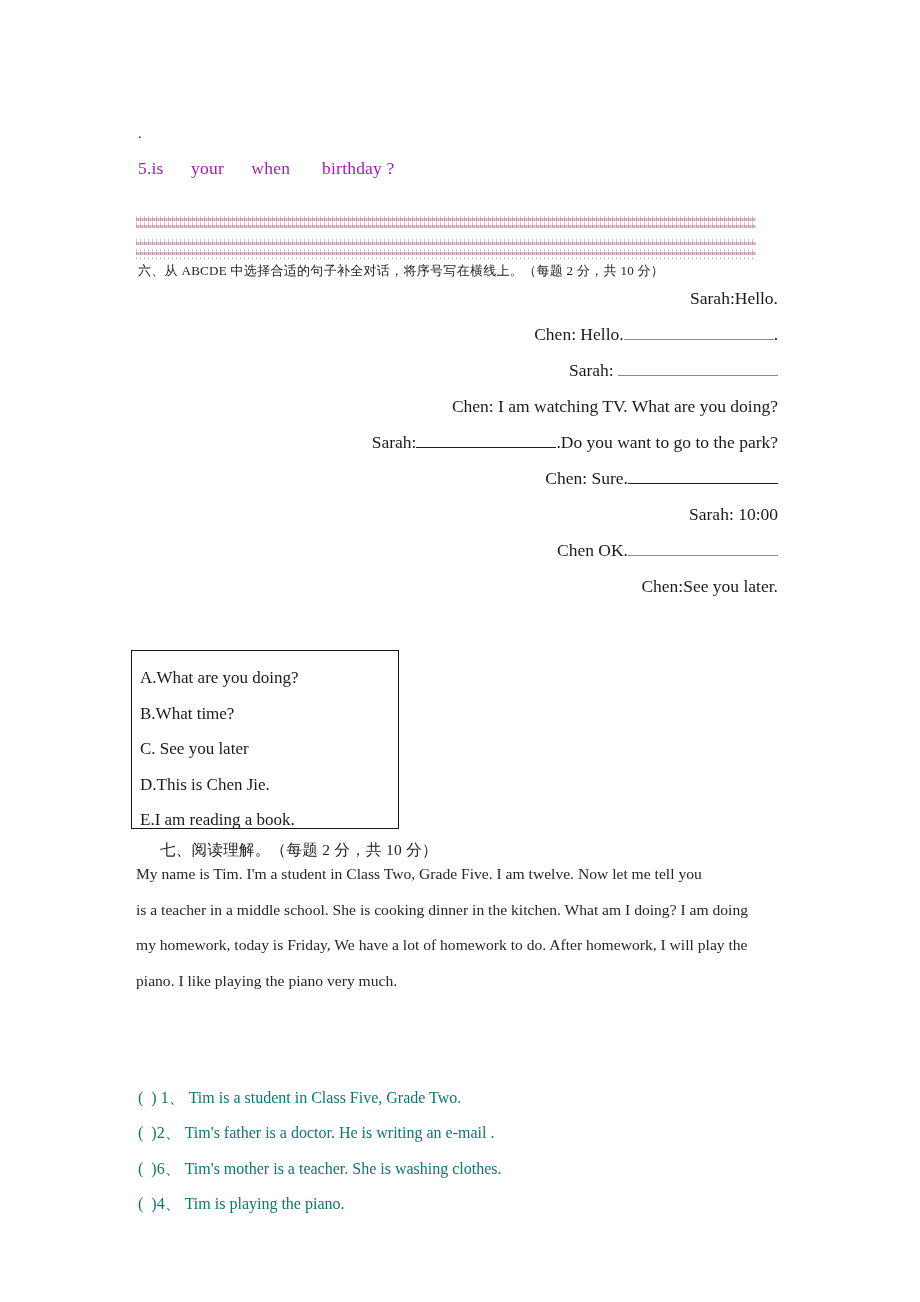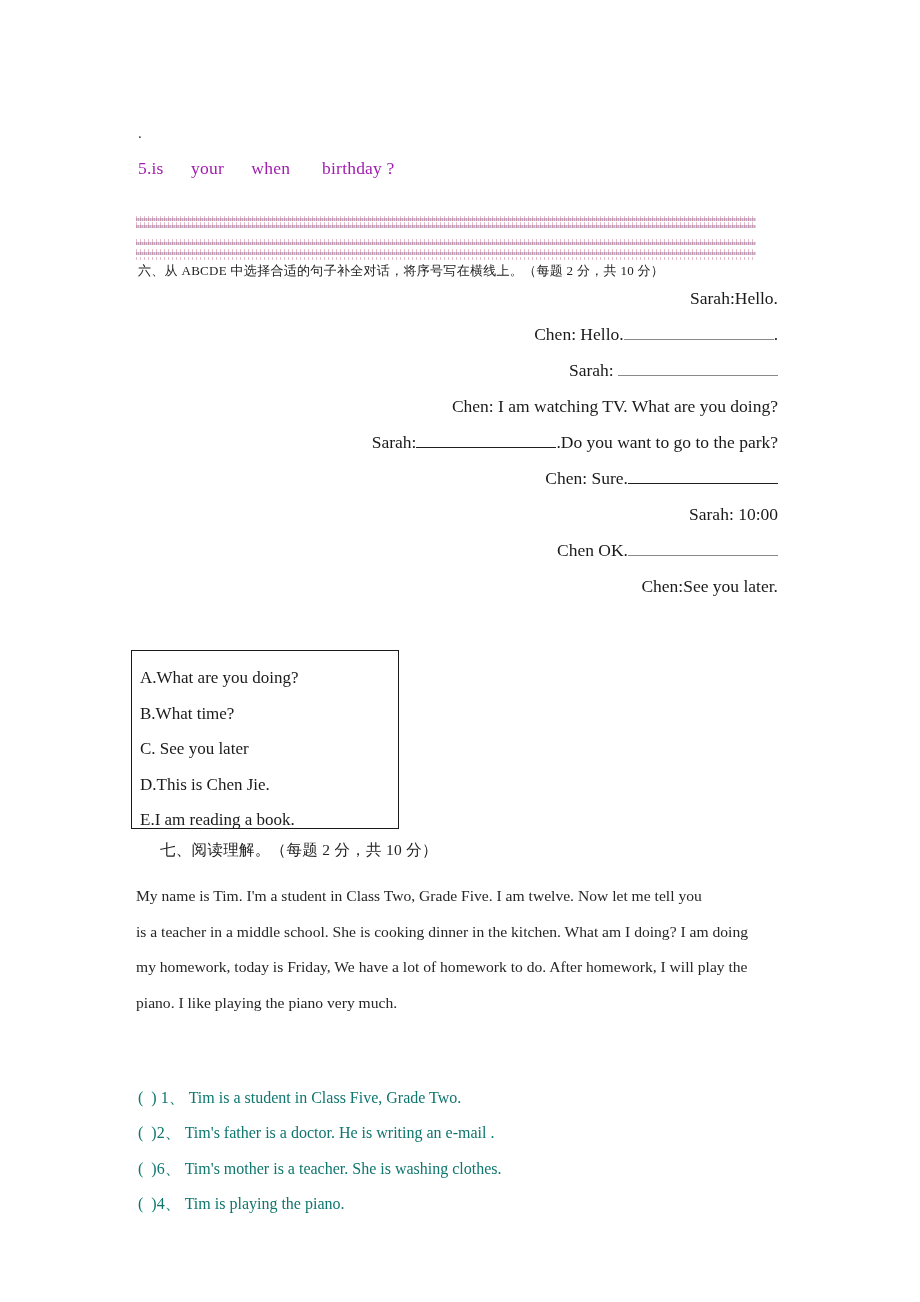--- a/index.html
+++ b/index.html
@@ -147,21 +147,21 @@
     font-size: 17px;
     line-height: 35.5px;
     white-space: nowrap;
     color: #1a1a1a;
   }
 
   
   .passage {
     position: absolute;
     left: 136px;
-    top: 878px;
+    top: 856px;
     width: 664px;
   }
   .pass-line {
     font-size: 15.6px;
     line-height: 35.5px;
     white-space: nowrap;
     color: #262626;
   }
 
   

